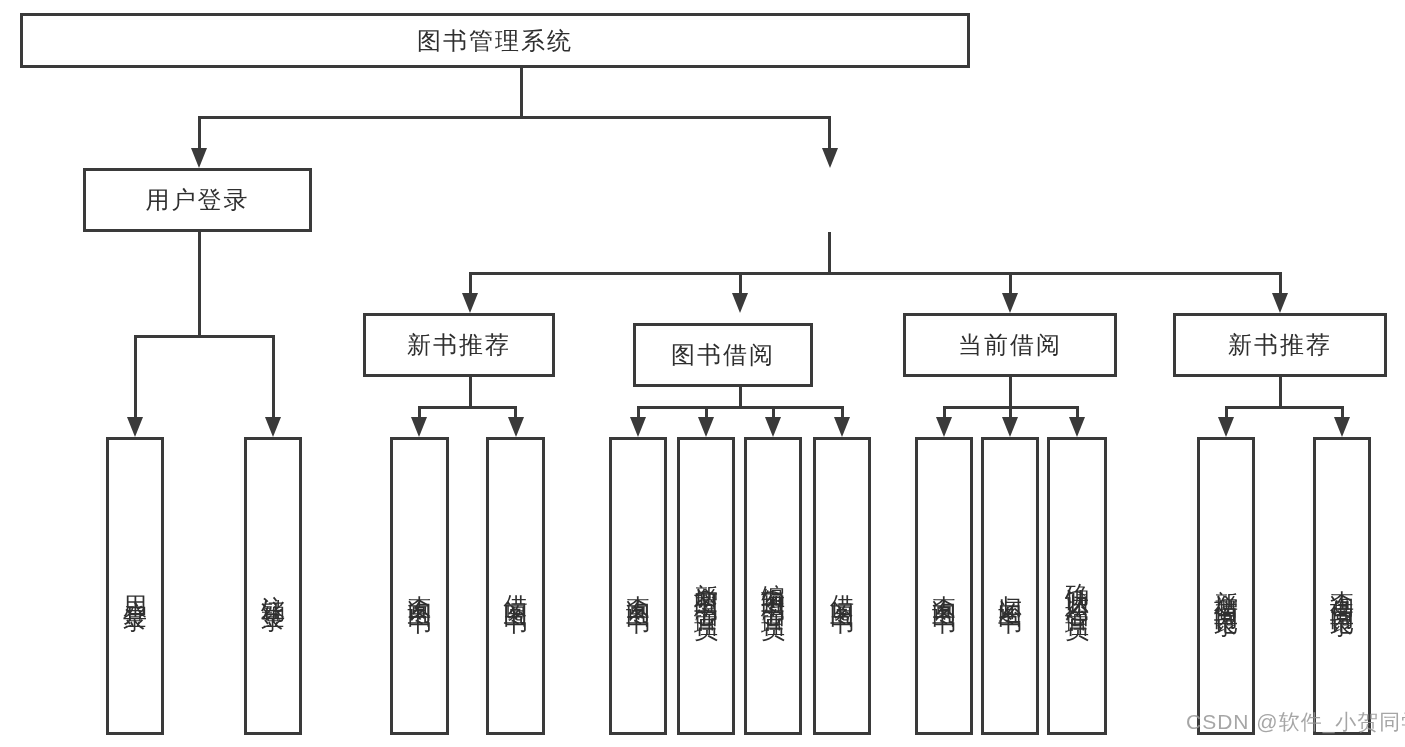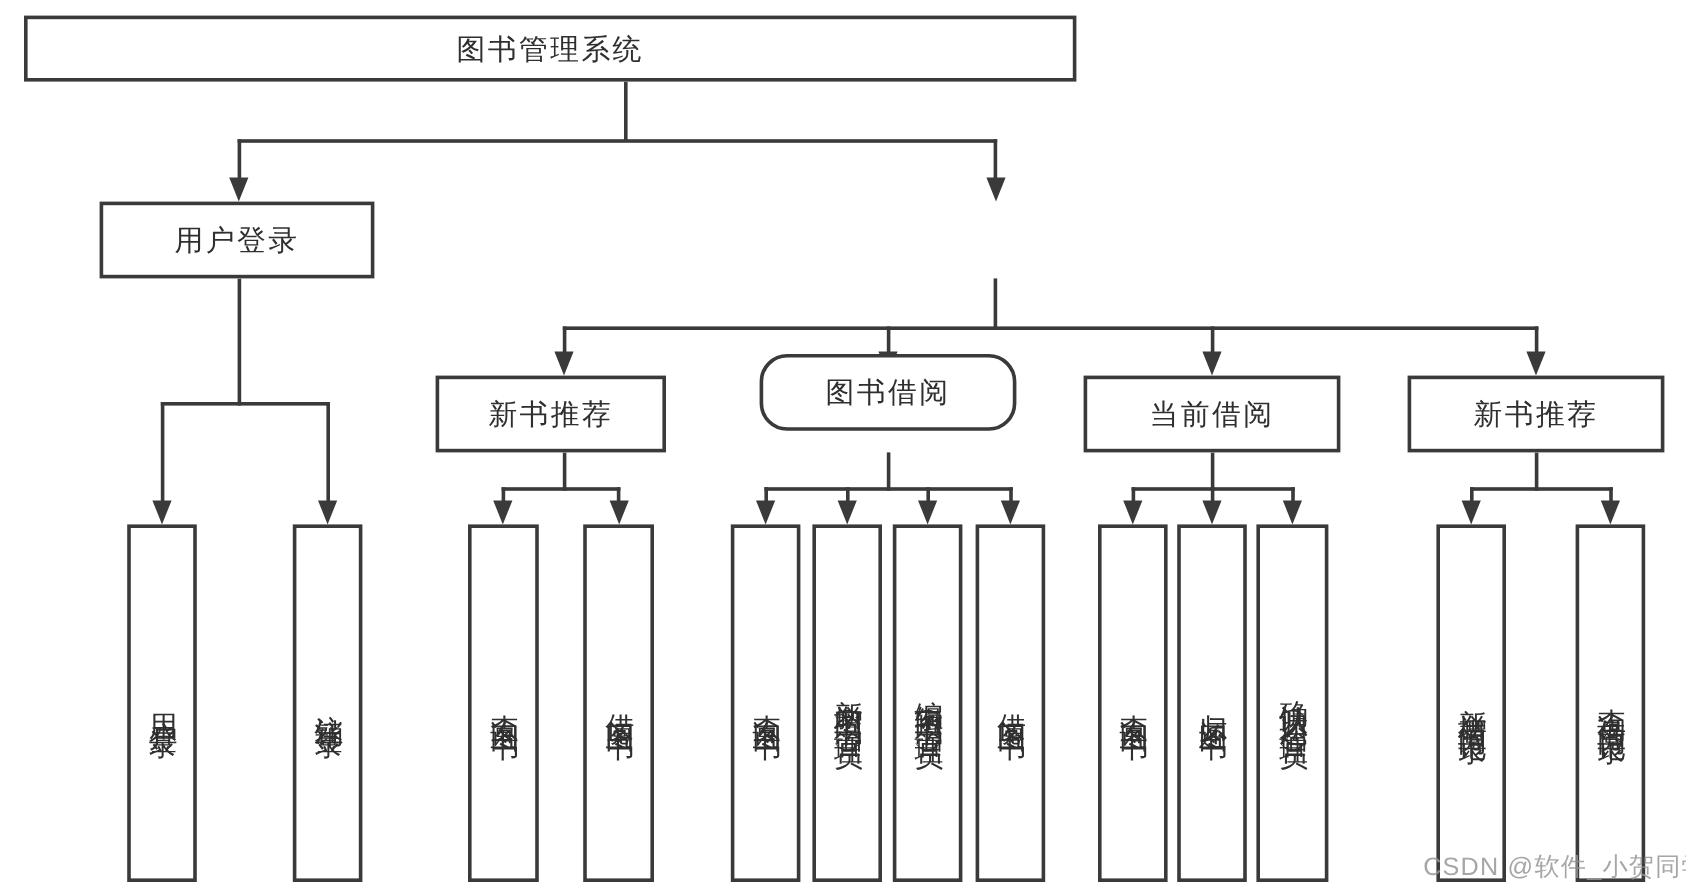--- a/index.html
+++ b/index.html
@@ -52,34 +52,34 @@
     letter-spacing:1px;
     z-index:5;
     white-space:nowrap;
   }
 </style>
 </head>
 <body>
 
 <div id="canvas">
 
-  <div class="node" style="left:20px;top:13px;width:877px;height:55px;">
+  <div class="node" style="left:20px;top:13px;width:950px;height:55px;">
     <span>图书管理系统</span>
   </div>
 
   <div class="node" style="left:83px;top:168px;width:229px;height:64px;">
     <span>用户登录</span>
   </div>
 
 
   <div class="node" style="left:363px;top:313px;width:192px;height:64px;">
     <span>新书推荐</span>
   </div>
 
-  <div class="node" style="left:633px;top:295px;width:214px;height:64px;border-radius:23px;">
+  <div class="node" style="left:633px;top:323px;width:180px;height:64px;">
     <span>图书借阅</span>
   </div>
 
   <div class="node" style="left:903px;top:313px;width:214px;height:64px;">
     <span>当前借阅</span>
   </div>
 
   <div class="node" style="left:1173px;top:313px;width:214px;height:64px;">
     <span>新书推荐</span>
   </div>

